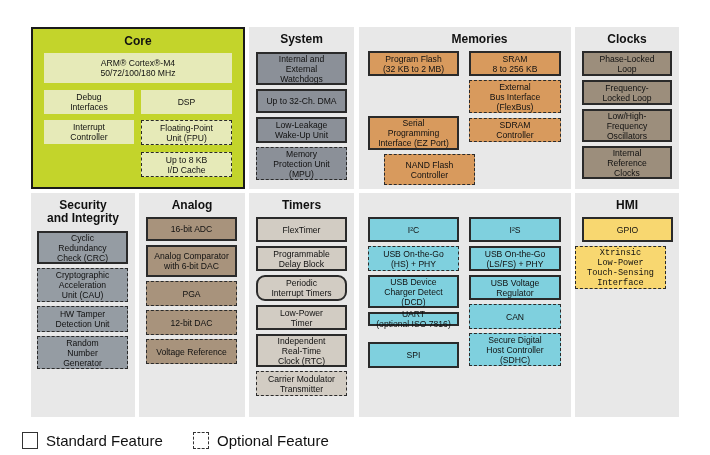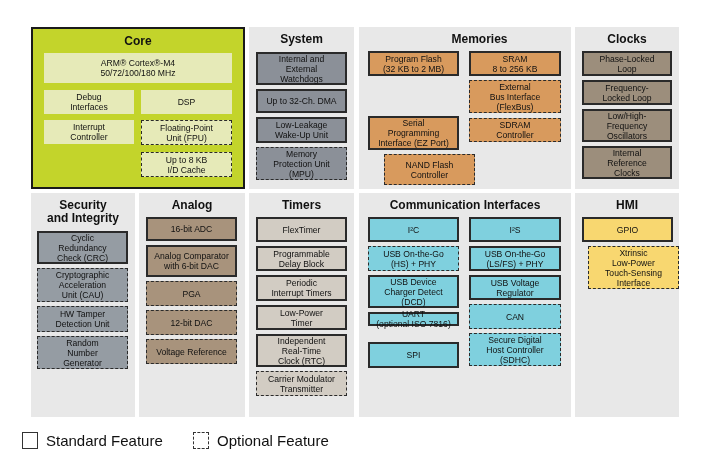--- a/index.html
+++ b/index.html
@@ -116,33 +116,32 @@
   <div class="box opt" style="left:7px;top:88px;width:91px;height:25px;">PGA</div>
   <div class="box opt" style="left:7px;top:117px;width:91px;height:25px;">12-bit DAC</div>
   <div class="box opt" style="left:7px;top:146px;width:91px;height:25px;">Voltage Reference</div>
 </div>
 
 <div class="panel tim" style="left:249px;top:193px;width:105px;height:224px;">
   <div class="panel-title" style="top:6px;">Timers</div>
   <div class="box" style="left:7px;top:24px;width:91px;height:25px;">FlexTimer</div>
   <div class="box" style="left:7px;top:53px;width:91px;height:25px;">Programmable
 Delay Block</div>
-  <div class="box" style="left:7px;top:82px;width:91px;height:26px;">Periodic
+  <div class="box" style="left:7px;top:82px;width:91px;height:26px;border-radius:9px;">Periodic
 Interrupt Timers</div>
   <div class="box" style="left:7px;top:112px;width:91px;height:25px;">Low-Power
 Timer</div>
   <div class="box" style="left:7px;top:141px;width:91px;height:33px;">Independent
 Real-Time
 Clock (RTC)</div>
   <div class="box opt" style="left:7px;top:178px;width:91px;height:25px;">Carrier Modulator
 Transmitter</div>
 </div>
 
 <div class="panel com" style="left:359px;top:193px;width:212px;height:224px;">
-  <div class="panel-title" style="top:6px;">Communication Interfaces</div>
   <div class="box" style="left:9px;top:24px;width:91px;height:25px;">I²C</div>
   <div class="box" style="left:110px;top:24px;width:92px;height:25px;">I²S</div>
   <div class="box opt" style="left:9px;top:53px;width:91px;height:25px;">USB On-the-Go
 (HS) + PHY</div>
   <div class="box" style="left:110px;top:53px;width:92px;height:25px;">USB On-the-Go
 (LS/FS) + PHY</div>
   <div class="box" style="left:9px;top:82px;width:91px;height:33px;">USB Device
 Charger Detect
 (DCD)</div>
   <div class="box" style="left:110px;top:82px;width:92px;height:25px;">USB Voltage
@@ -152,21 +151,21 @@
   <div class="box opt" style="left:110px;top:111px;width:92px;height:25px;">CAN</div>
   <div class="box" style="left:9px;top:149px;width:91px;height:26px;">SPI</div>
   <div class="box opt" style="left:110px;top:140px;width:92px;height:33px;">Secure Digital
 Host Controller
 (SDHC)</div>
 </div>
 
 <div class="panel hmi" style="left:575px;top:193px;width:104px;height:224px;">
   <div class="panel-title" style="top:6px;">HMI</div>
   <div class="box" style="left:7px;top:24px;width:91px;height:25px;">GPIO</div>
-  <div class="box opt" style="left:13px;top:53px;width:91px;height:43px;">Xtrinsic
+  <div class="box opt" style="left:0;top:53px;width:91px;height:43px;font-family:Liberation Mono, monospace;">Xtrinsic
 Low-Power
 Touch-Sensing
 Interface</div>
 </div>
 
 <div class="legend" style="left:22px;top:432px;">
   <span class="sw std"></span>
   <span>Standard Feature</span>
 </div>
 <div class="legend" style="left:193px;top:432px;">

